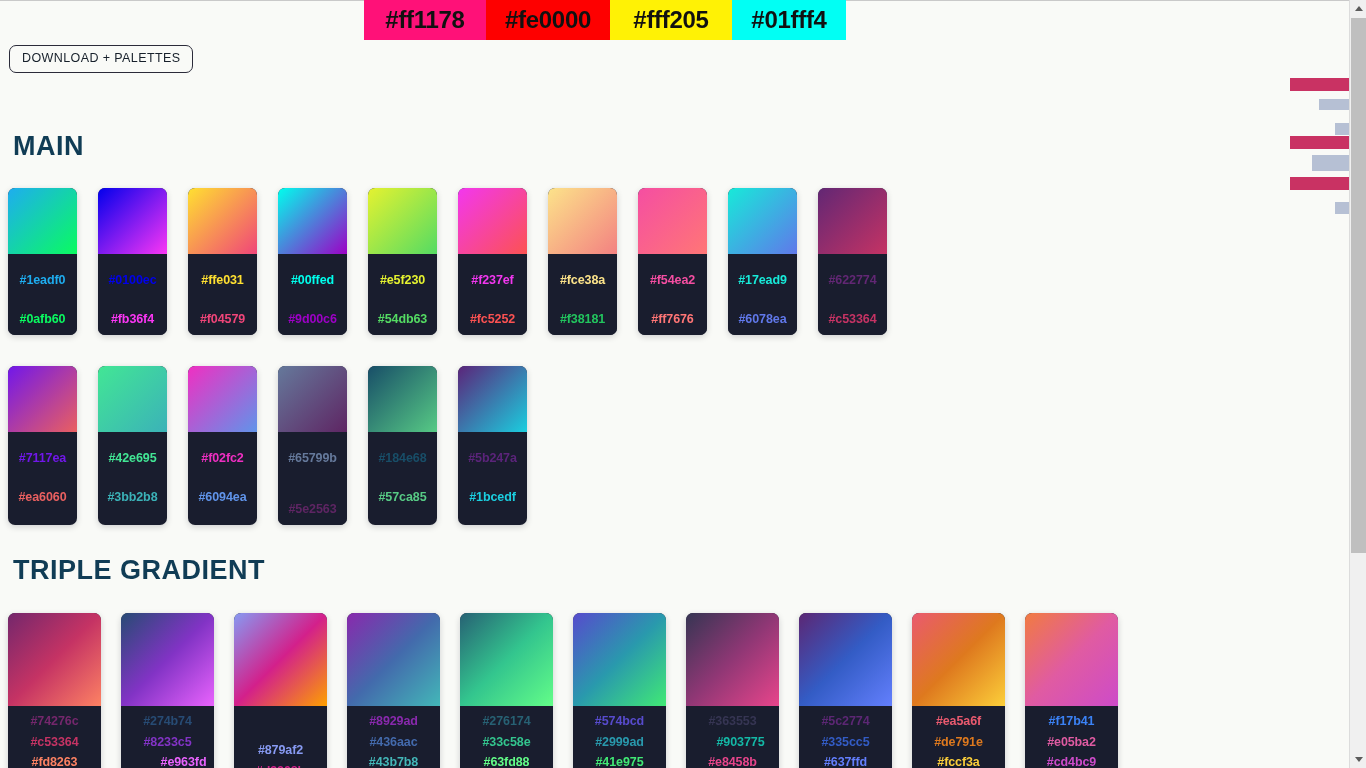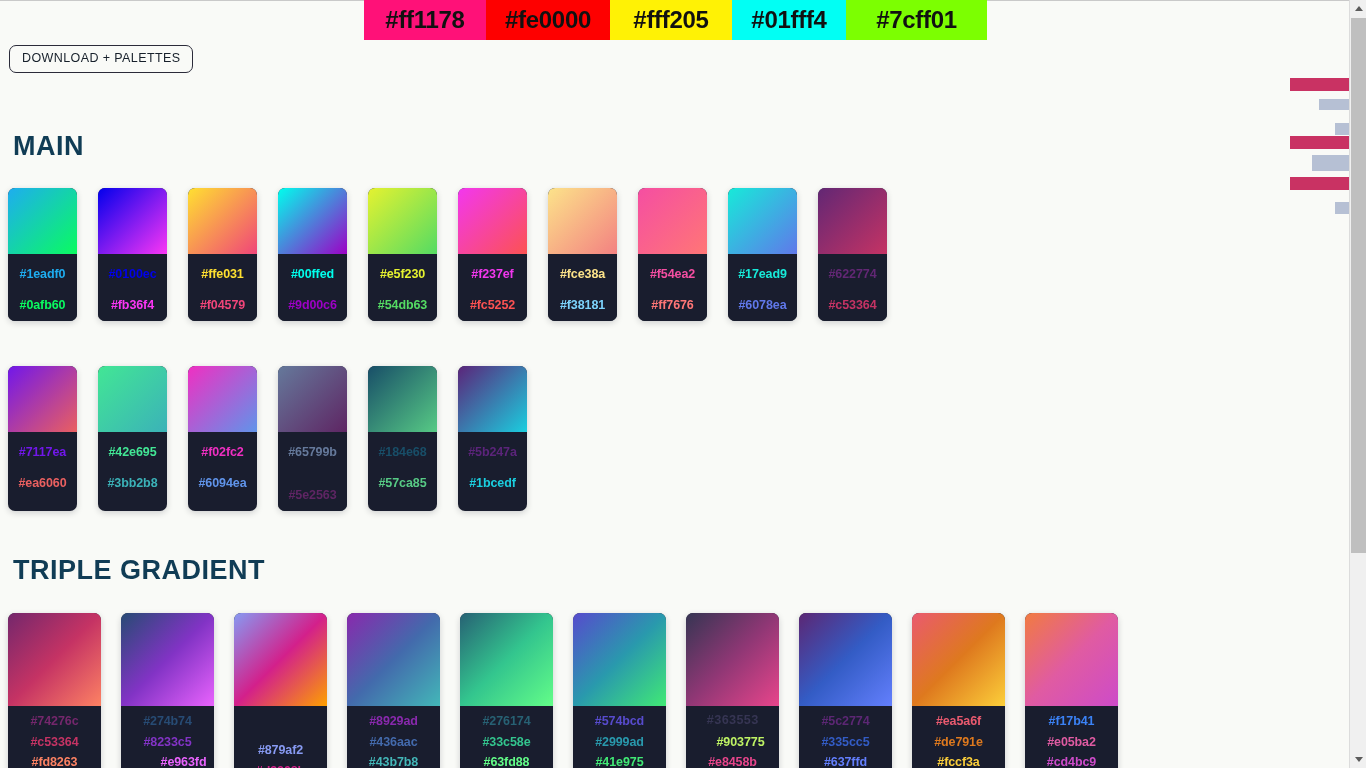--- a/index.html
+++ b/index.html
@@ -94,25 +94,25 @@
   }
   .card .swatch-area {
     height: 66px;
     width: 100%;
   }
   .card.triple .swatch-area {
     height: 93px;
   }
   .card .labels {
     background: #191d2e;
-    padding: 14px 0 10px 0;
+    padding: 20px 0 10px 0;
     display: flex;
     flex-direction: column;
     align-items: center;
-    gap: 18px;
+    gap: 26px;
   }
   .card.triple .labels {
     padding: 9px 0 12px 0;
     gap: 8px;
   }
   .hexlabel {
     font-size: 12.5px;
     font-weight: 700;
     letter-spacing: -0.1px;
     line-height: 1;
@@ -181,23 +181,20 @@
       </div>
       <div class="swatch" style="background: rgb(254, 0, 0); width: 124px;">
         <span>#fe0000</span>
       </div>
       <div class="swatch" style="background: rgb(255, 242, 5); width: 122px;">
         <span>#fff205</span>
       </div>
       <div class="swatch" style="background: rgb(1, 255, 244); width: 114px;">
         <span>#01fff4</span>
       </div>
-      <div class="swatch" style="background: rgb(124, 255, 1); width: 141px;">
-        <span>#7cff01</span>
-      </div>
     </div>
 
   <button class="dl-btn">DOWNLOAD + PALETTES</button>
 
   <h2 class="section-title" id="title-main">MAIN</h2>
 
   <h2 class="section-title" id="title-triple">TRIPLE GRADIENT</h2>
 
   <div class="grid" id="grid-main-1">
       <div class="card">
@@ -239,21 +236,21 @@
         <div class="swatch-area" style="background: linear-gradient(135deg, rgb(242, 55, 239), rgb(252, 82, 82));"></div>
         <div class="labels">
           <div class="hexlabel" style="color: rgb(242, 55, 239);">#f237ef</div>
           <div class="hexlabel" style="color: rgb(252, 82, 82);">#fc5252</div>
         </div>
       </div>
       <div class="card">
         <div class="swatch-area" style="background: linear-gradient(135deg, rgb(252, 227, 138), rgb(243, 129, 129));"></div>
         <div class="labels">
           <div class="hexlabel" style="color: rgb(252, 227, 138);">#fce38a</div>
-          <div class="hexlabel" style="color: #7dd3fc;">#f38181</div>
+          <div class="hexlabel" style="color: #22c55e;">#f38181</div>
         </div>
       </div>
       <div class="card">
         <div class="swatch-area" style="background: linear-gradient(135deg, rgb(245, 78, 162), rgb(255, 118, 118));"></div>
         <div class="labels">
           <div class="hexlabel" style="color: rgb(245, 78, 162);">#f54ea2</div>
           <div class="hexlabel" style="color: rgb(255, 118, 118);">#ff7676</div>
         </div>
       </div>
       <div class="card">
@@ -360,22 +357,22 @@
         <div class="swatch-area" style="background: linear-gradient(135deg, rgb(87, 75, 205), rgb(41, 153, 173), rgb(65, 233, 117));"></div>
         <div class="labels">
           <div class="hexlabel" style="color: rgb(87, 75, 205);">#574bcd</div>
           <div class="hexlabel" style="color: rgb(41, 153, 173);">#2999ad</div>
           <div class="hexlabel" style="color: rgb(65, 233, 117);">#41e975</div>
         </div>
       </div>
       <div class="card triple">
         <div class="swatch-area" style="background: linear-gradient(135deg, rgb(54, 53, 83), rgb(144, 55, 117), rgb(232, 69, 139));"></div>
         <div class="labels">
-          <div class="hexlabel" style="color: rgb(54, 53, 83); font-family: Liberation Mono, monospace;">#363553</div>
-          <div class="hexlabel" style="color: #bef264; margin-left: 16px;">#903775</div>
+          <div class="hexlabel" style="color: rgb(54, 53, 83);">#363553</div>
+          <div class="hexlabel" style="color: #14b8a6; margin-left: 16px;">#903775</div>
           <div class="hexlabel" style="color: rgb(232, 69, 139);">#e8458b</div>
         </div>
       </div>
       <div class="card triple">
         <div class="swatch-area" style="background: linear-gradient(135deg, rgb(92, 39, 116), rgb(51, 92, 197), rgb(99, 127, 253));"></div>
         <div class="labels">
           <div class="hexlabel" style="color: rgb(92, 39, 116);">#5c2774</div>
           <div class="hexlabel" style="color: rgb(51, 92, 197);">#335cc5</div>
           <div class="hexlabel" style="color: rgb(99, 127, 253);">#637ffd</div>
         </div>

